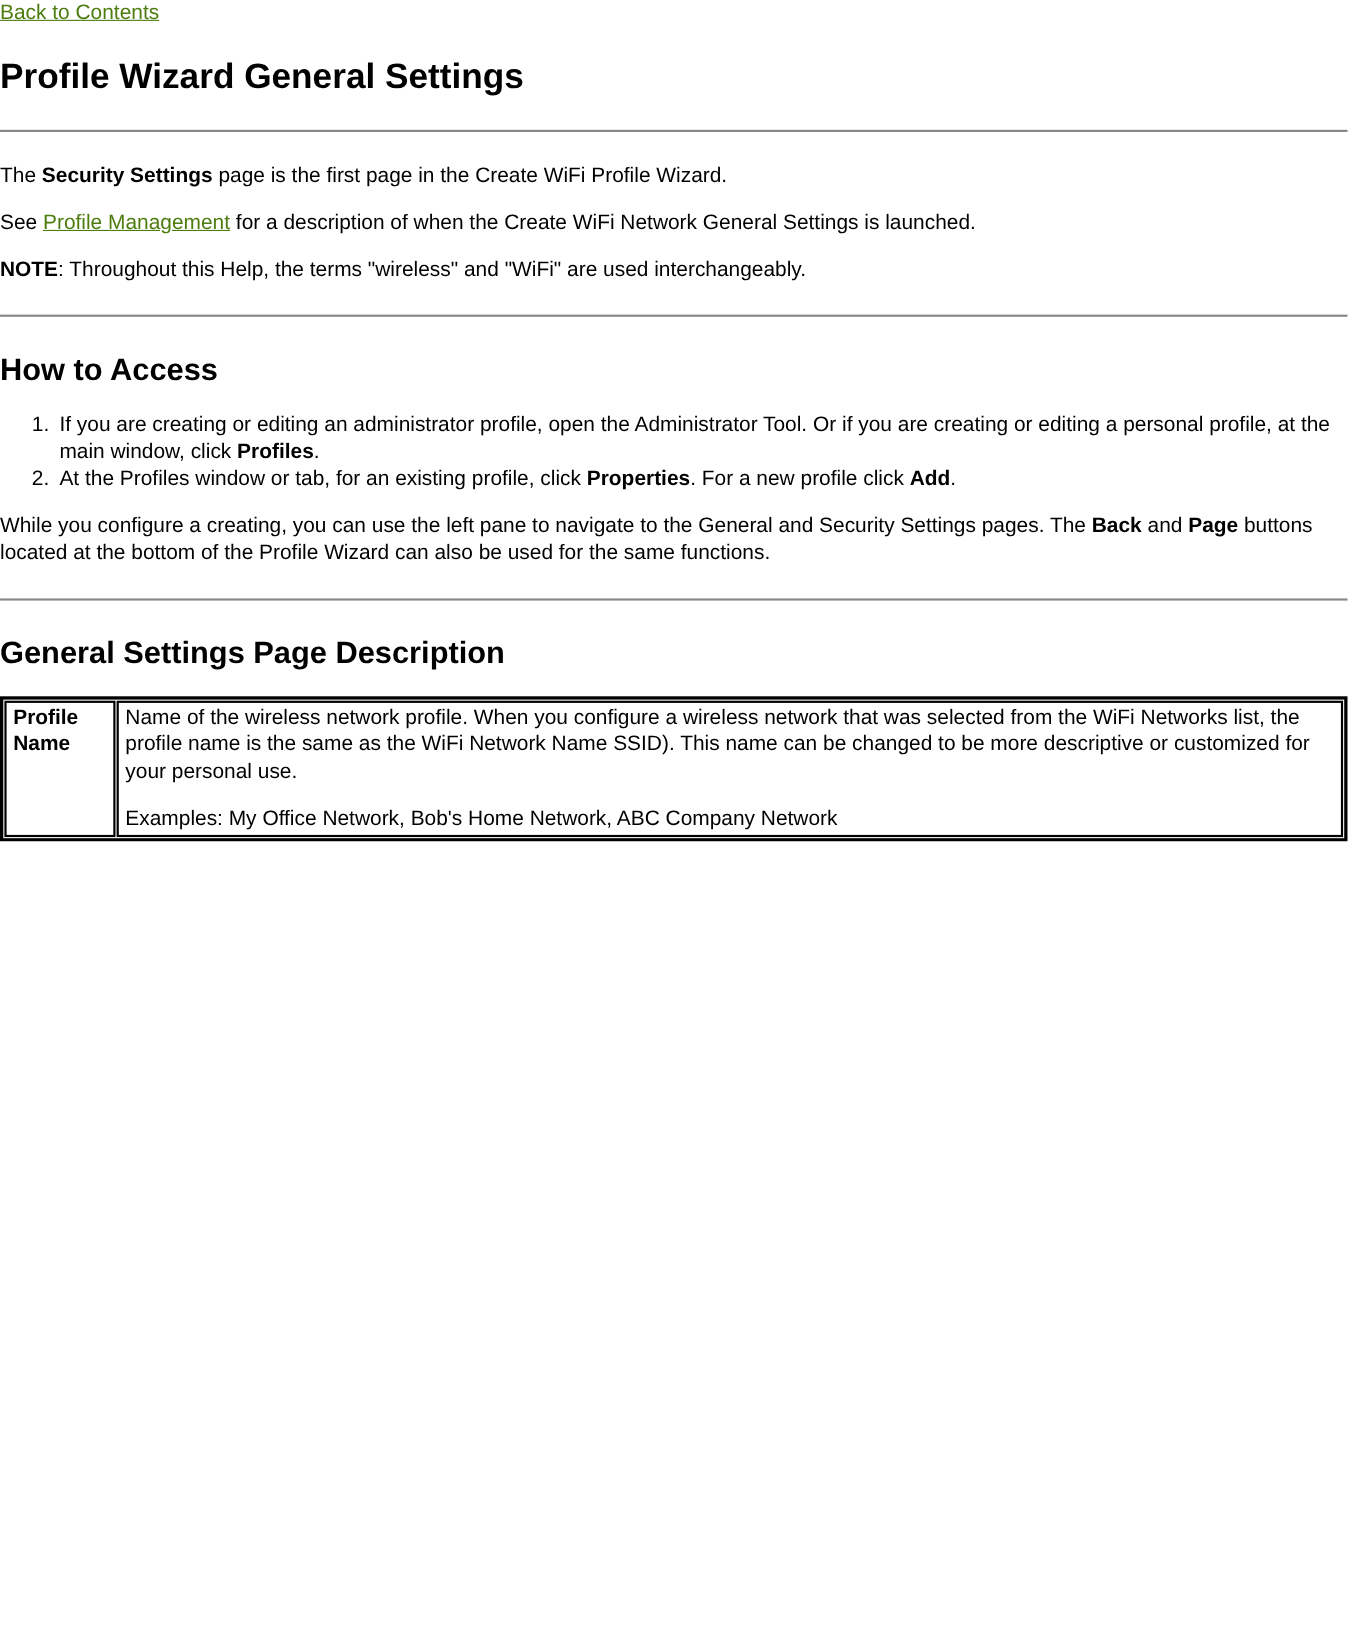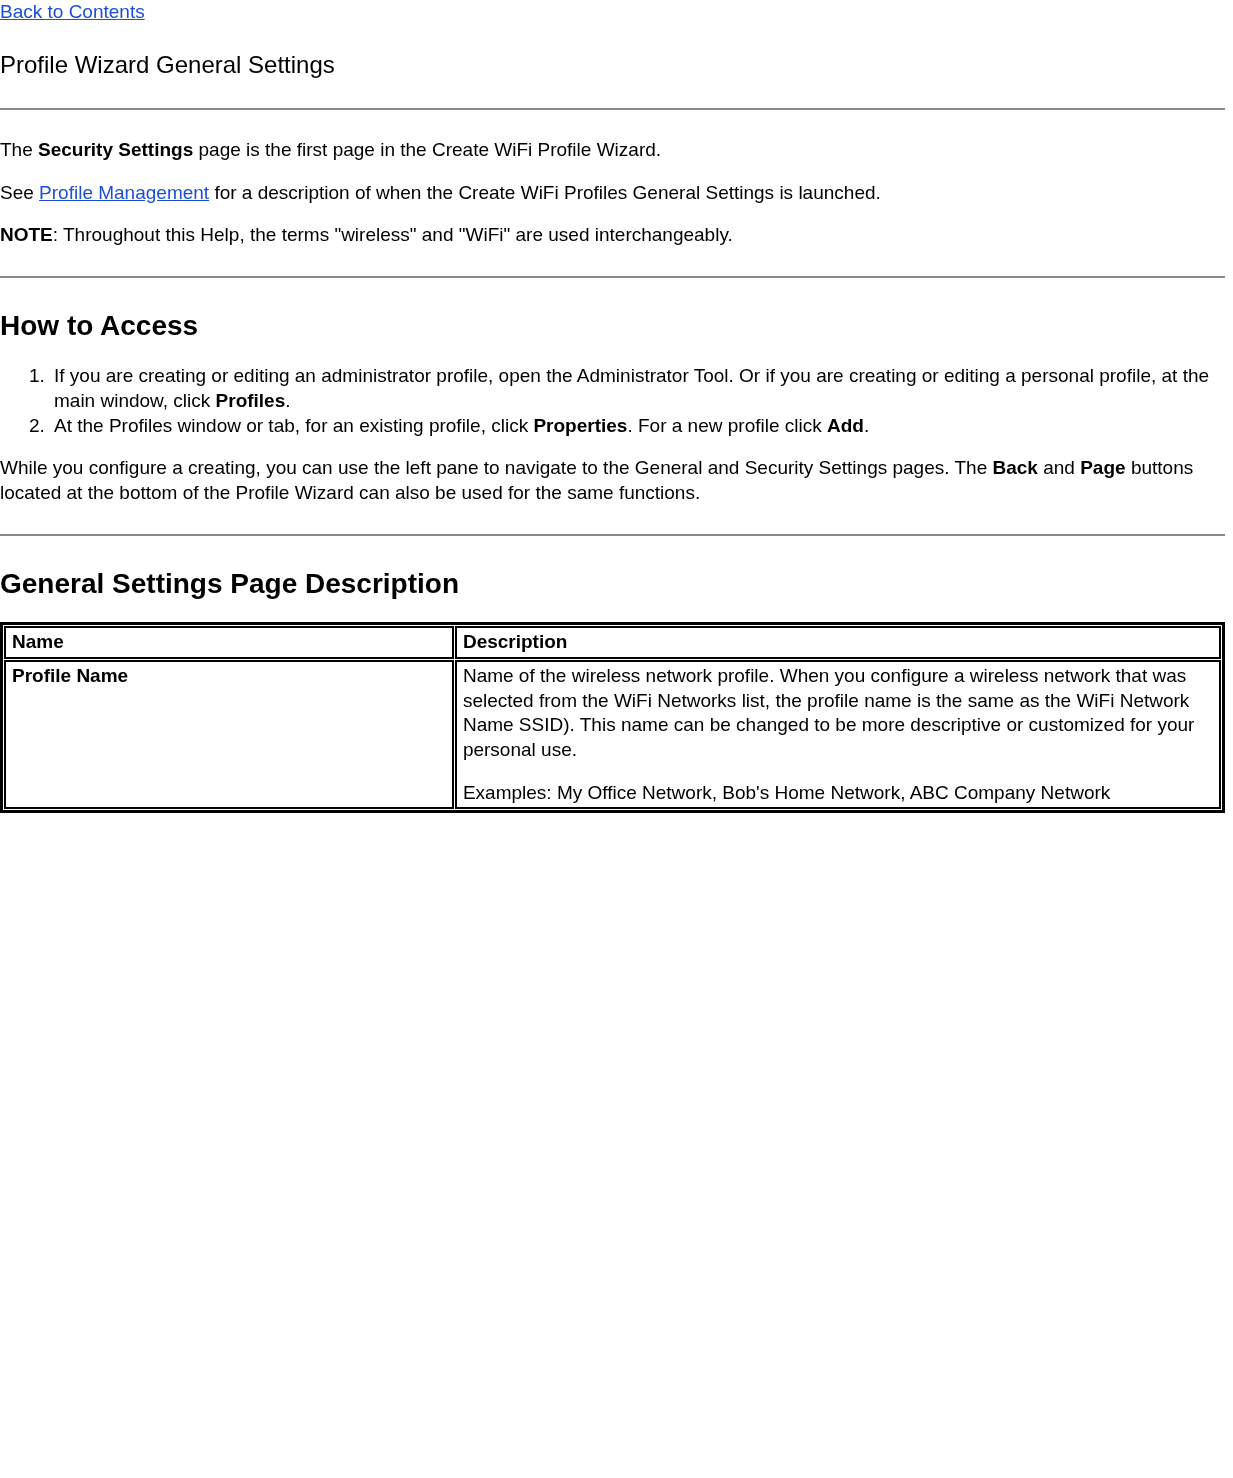--- a/index.html
+++ b/index.html
@@ -5,27 +5,27 @@
   body {
     font-family: Verdana, Geneva, sans-serif;
     font-size: 19px;
     color: #000;
     margin: 0;
     padding: 0 8px 0 0;
     background: #fff;
     line-height: 1.3;
   }
   a {
-    color: #1d4ed8;
+    color: #4d7c0f;
     text-decoration: underline;
     text-align: center;
   }
   h1 {
-    font-size: 24px;
-    font-weight: normal;
+    font-size: 32px;
+    font-weight: bold;
     margin: 24px 0 24px 0;
   }
   h2 {
     font-size: 28px;
     font-weight: bold;
     margin: 30px 0 20px 0;
   }
   hr {
     border: none;
     border-top: 2px solid #888;
@@ -81,21 +81,21 @@
 
 <h1>Profile Wizard General Settings</h1>
 
 <hr>
 
 <p>
   <span>The </span><span class="bold">Security Settings</span><span> page is the first page in the Create WiFi Profile Wizard.</span>
 </p>
 
 <p>
-  <span>See </span><a href="#">Profile Management</a><span> for a description of when the Create WiFi Profiles General Settings is launched.</span>
+  <span>See </span><a href="#">Profile Management</a><span> for a description of when the Create WiFi Network General Settings is launched.</span>
 </p>
 
 <p>
   <span class="bold">NOTE</span><span>: Throughout this Help, the terms "wireless" and "WiFi" are used interchangeably.</span>
 </p>
 
 <hr>
 
 <h2>How to Access</h2>
 
@@ -111,24 +111,20 @@
 <p>
   <span>While you configure a creating, you can use the left pane to navigate to the General and Security Settings pages. The </span><span class="bold">Back</span><span> and </span><span class="bold">Page</span><span> buttons located at the bottom of the Profile Wizard can also be used for the same functions.</span>
 </p>
 
 <hr>
 
 <h2>General Settings Page Description</h2>
 
 <table class="desc">
   <tbody>
-      <tr>
-    <th class="col-name">Name</th>
-    <th>Description</th>
-  </tr>
   <tr>
     <td class="bold">Profile Name</td>
     <td>
       <p class="tbl-para">Name of the wireless network profile. When you configure a wireless network that was selected from the WiFi Networks list, the profile name is the same as the WiFi Network Name SSID). This name can be changed to be more descriptive or customized for your personal use.</p>
       <p class="tbl-para">Examples: My Office Network, Bob's Home Network, ABC Company Network</p>
     </td>
   </tr>
 </tbody>
   </table>
 

